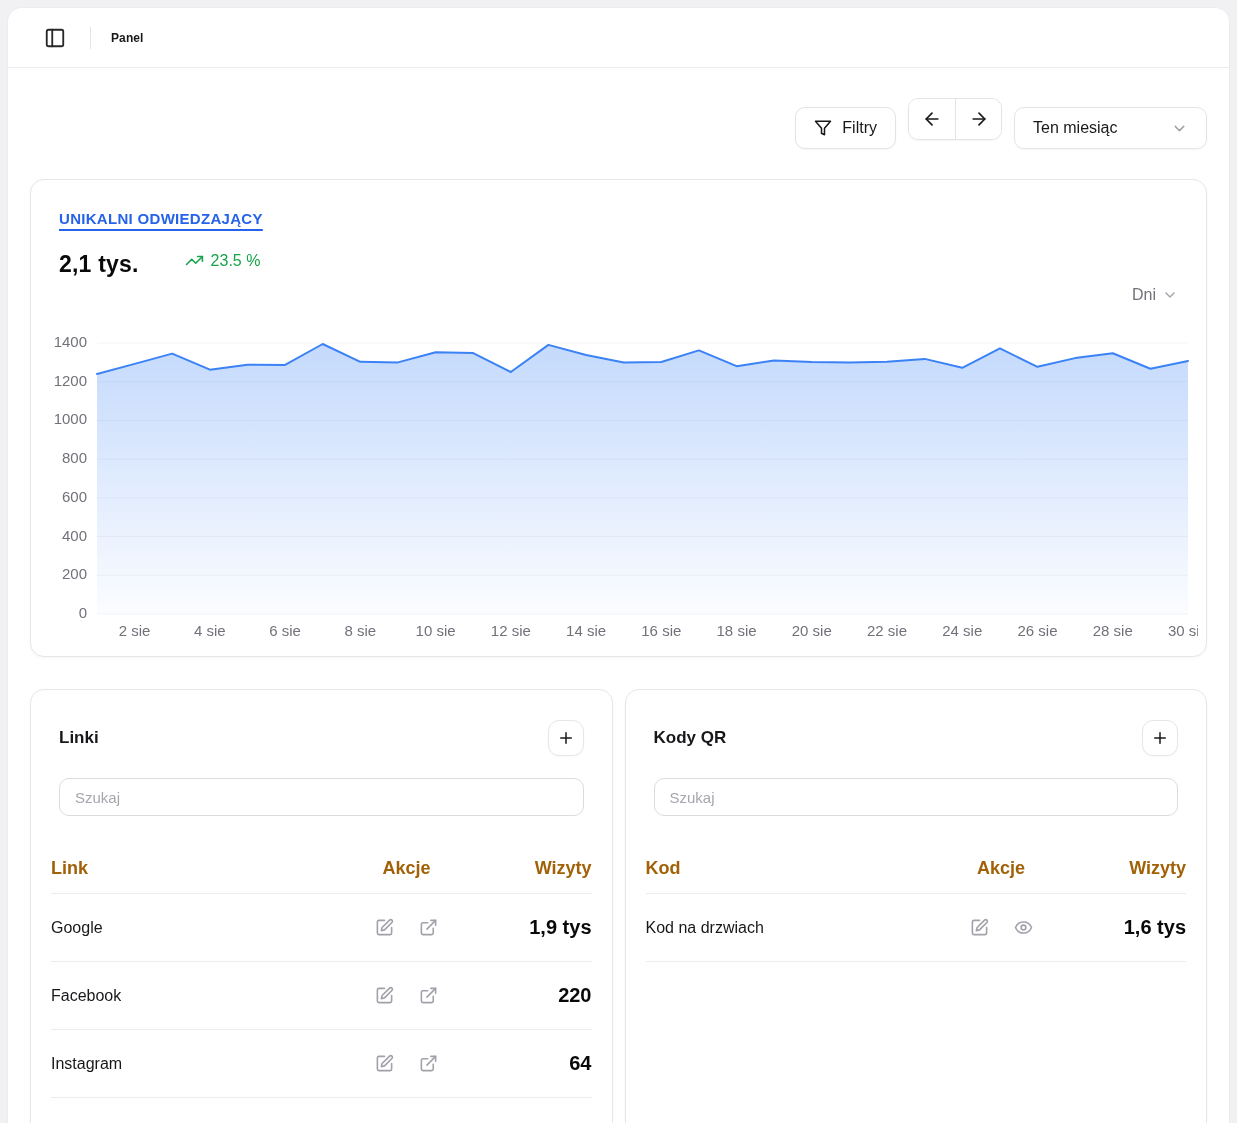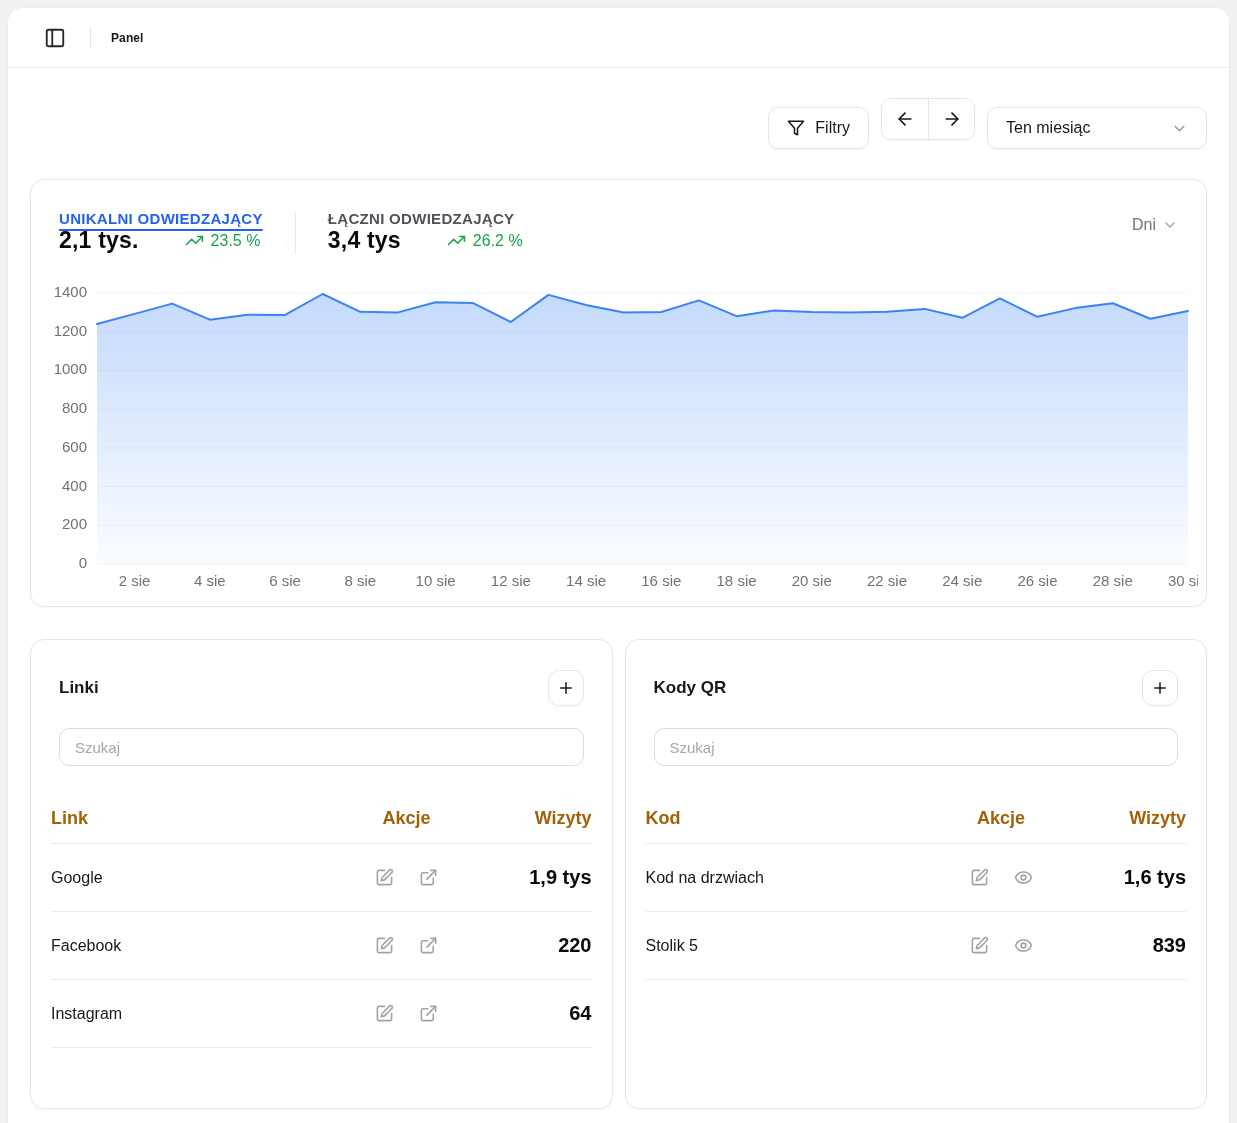--- a/index.html
+++ b/index.html
@@ -35,34 +35,34 @@
     display:inline-flex; align-items:center; gap:10px; height:42px;
     background:#fff; border:1px solid #e4e4e7; border-radius:10px;
     padding:0 18px; font-size:16px; font-weight:500; color:#18181b;
     font-family:inherit; cursor:pointer; box-shadow:0 1px 2px rgba(0,0,0,.04);margin-top:19px;
   }
   .nav-group { display:flex; border:1px solid #e4e4e7; border-radius:10px; background:#fff;
     overflow:hidden; box-shadow:0 1px 2px rgba(0,0,0,.04); }
   .nav-btn { width:46px; height:40px; display:flex; align-items:center; justify-content:center;
     background:#fff; border:none; cursor:pointer; color:#18181b; }
   .nav-btn + .nav-btn { border-left:1px solid #e4e4e7; }
-  .select-btn { width:220px; justify-content:space-between; font-weight:400; }
+  .select-btn { width:193px; justify-content:space-between; font-weight:400; }
   .select-btn .chev { color:#a1a1aa; }
 
   
   .card {
     background:#fff; border:1px solid #e7e7ea; border-radius:14px;
     box-shadow:0 1px 3px rgba(0,0,0,.04);
   }
   .chart-card { margin-top:30px; padding-bottom:14px; }
-  .stats-row { display:flex; align-items:flex-start; padding:30px 28px 0 28px; }
+  .stats-row { display:flex; align-items:flex-start; padding:30px 28px 0 28px;flex-direction:column; }
   .stat-label { font-size:15px; font-weight:700; letter-spacing:.3px; color:#52525b; }
   .stat-label.active { color:#2563eb; text-decoration:underline; text-underline-offset:5px;
     text-decoration-thickness:1.5px; cursor:pointer; }
-  .stat-value-row { display:flex; align-items:center; gap:46px; margin-top:0; }
+  .stat-value-row { display:flex; align-items:flex-start; gap:46px; margin-top:24px; }
   .stat-value { font-size:23px; font-weight:700; color:#09090b; letter-spacing:.2px; }
   .trend { display:inline-flex; align-items:center; gap:7px; color:#16a34a; font-size:16px; font-weight:500; }
   .stat-divider { width:1px; align-self:stretch; background:#e7e7ea; margin:2px 32px 0 32px; }
   .granularity { margin-left:auto; margin-top:6px; display:inline-flex; align-items:center; gap:6px;
     background:none; border:none; font-family:inherit; font-size:16px; color:#71717a; cursor:pointer; }
   .granularity .chev { color:#a1a1aa; }
   .chart-wrap { margin:24px 8px 0 8px; }
   svg.chart { display:block; }
 
   
@@ -147,33 +147,20 @@
             <span class="trend">
               <svg width="19" height="19" viewBox="0 0 24 24" fill="none" stroke="currentColor" stroke-width="2" stroke-linecap="round" stroke-linejoin="round">
                   <polyline points="22 7 13.5 15.5 8.5 10.5 2 17"></polyline>
                   <polyline points="16 7 22 7 22 13"></polyline>
                 </svg>
               <span>23.5 %</span>
             </span>
           </div>
         </div>
         <div class="stat-divider"></div>
-        <div class="stat">
-          <div class="stat-label">ŁĄCZNI ODWIEDZAJĄCY</div>
-          <div class="stat-value-row">
-            <span class="stat-value">3,4 tys</span>
-            <span class="trend">
-              <svg width="19" height="19" viewBox="0 0 24 24" fill="none" stroke="currentColor" stroke-width="2" stroke-linecap="round" stroke-linejoin="round">
-                  <polyline points="22 7 13.5 15.5 8.5 10.5 2 17"></polyline>
-                  <polyline points="16 7 22 7 22 13"></polyline>
-                </svg>
-              <span>26.2 %</span>
-            </span>
-          </div>
-        </div>
         <button class="granularity">
           <span>Dni</span>
           <svg class="chev" width="16" height="16" viewBox="0 0 24 24" fill="none" stroke="currentColor" stroke-width="2" stroke-linecap="round" stroke-linejoin="round">
               <path d="m6 9 6 6 6-6"></path>
             </svg>
         </button>
       </div>
       <div class="chart-wrap">
         <svg id="chart-svg" class="chart" width="1159" height="314" viewBox="0 0 1159 314">
             <defs>
@@ -326,36 +313,18 @@
                 </button>
               <button class="action-btn">
                   <svg width="19" height="19" viewBox="0 0 24 24" fill="none" stroke="currentColor" stroke-width="2" stroke-linecap="round" stroke-linejoin="round">
                     <path d="M2.062 12.348a1 1 0 0 1 0-.696 10.75 10.75 0 0 1 19.876 0 1 1 0 0 1 0 .696 10.75 10.75 0 0 1-19.876 0"></path>
                     <circle cx="12" cy="12" r="3"></circle>
                   </svg>
                 </button>
             </div>
             <div class="row-visits">1,6 tys</div>
           </div>
-          <div class="t-row">
-            <div class="row-name">Stolik 5</div>
-            <div class="row-actions">
-              <button class="action-btn">
-                  <svg width="19" height="19" viewBox="0 0 24 24" fill="none" stroke="currentColor" stroke-width="2" stroke-linecap="round" stroke-linejoin="round">
-                    <path d="M12 3H5a2 2 0 0 0-2 2v14a2 2 0 0 0 2 2h14a2 2 0 0 0 2-2v-7"></path>
-                    <path d="M18.375 2.625a2.121 2.121 0 1 1 3 3L12 15l-4 1 1-4Z"></path>
-                  </svg>
-                </button>
-              <button class="action-btn">
-                  <svg width="19" height="19" viewBox="0 0 24 24" fill="none" stroke="currentColor" stroke-width="2" stroke-linecap="round" stroke-linejoin="round">
-                    <path d="M2.062 12.348a1 1 0 0 1 0-.696 10.75 10.75 0 0 1 19.876 0 1 1 0 0 1 0 .696 10.75 10.75 0 0 1-19.876 0"></path>
-                    <circle cx="12" cy="12" r="3"></circle>
-                  </svg>
-                </button>
-            </div>
-            <div class="row-visits">839</div>
-          </div>
         </div>
       </div>
 
     </div>
   </div>
 </div>
 
 </body></html>

